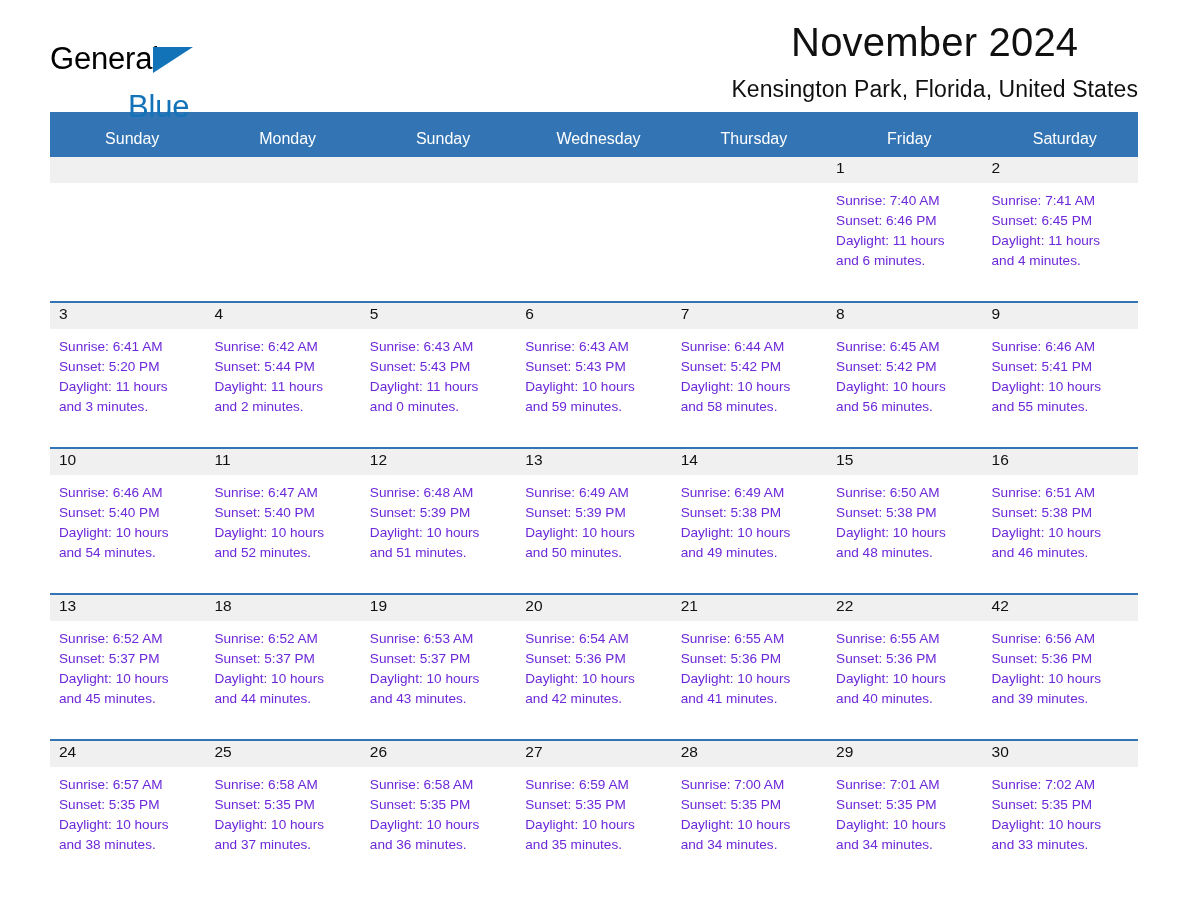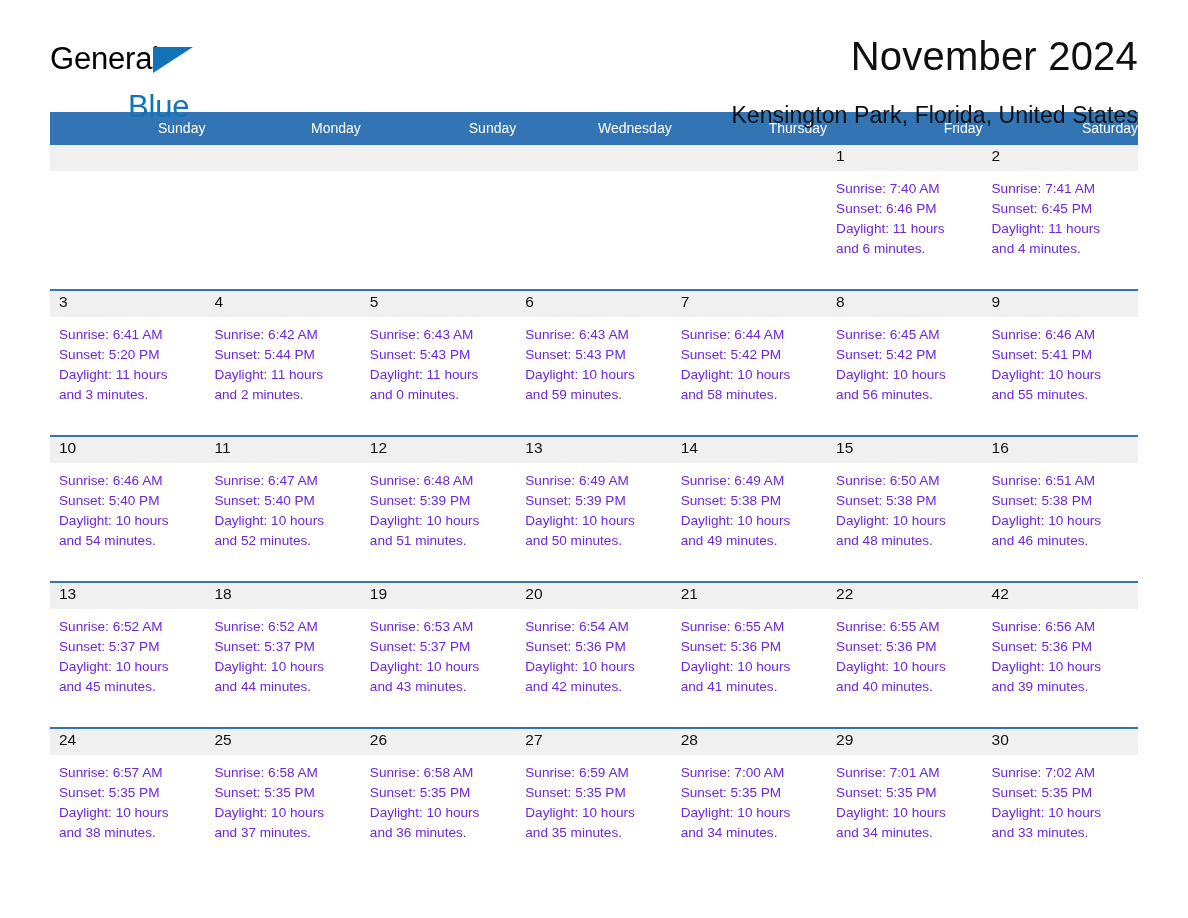--- a/index.html
+++ b/index.html
@@ -56,50 +56,50 @@
   }
   .logo-row2 {
     display: block;
     font-size: 31px;
     color: #1273b8;
     margin-left: 78px;
     margin-top: 15px;
     letter-spacing: -0.2px;
   }
   .title-block {
-    text-align: right;
-    padding-top: 34px;
+    text-align: center;
+    padding-top: 20px;
   }
   .month-title {
     font-size: 40px;
     font-weight: normal;
     color: #101010;
     line-height: 1.12;
     letter-spacing: 0.2px;
   }
   .location-subtitle {
     font-size: 23px;
     color: #101010;
-    margin-top: 23px;
+    margin-top: 11px;
     letter-spacing: 0.1px;
   }
 
   
   .calendar {
     width: 100%;
     border-collapse: collapse;
     table-layout: fixed;
   }
   .cal-head th {
     background: #3274b4;
     color: #ffffff;
     font-weight: normal;
-    font-size: 14px;
-    text-align: right;
-    padding: 8px 0 9px 9px;
+    font-size: 16px;
+    text-align: center;
+    padding: 18px 0 9px 9px;
     border: none;
   }
   .week-row > td {
     vertical-align: top;
     padding: 0;
     border-top: 2px solid #3274b4;
     background: #ffffff;
   }
   .week-row.first-week > td {
     border-top: none;

